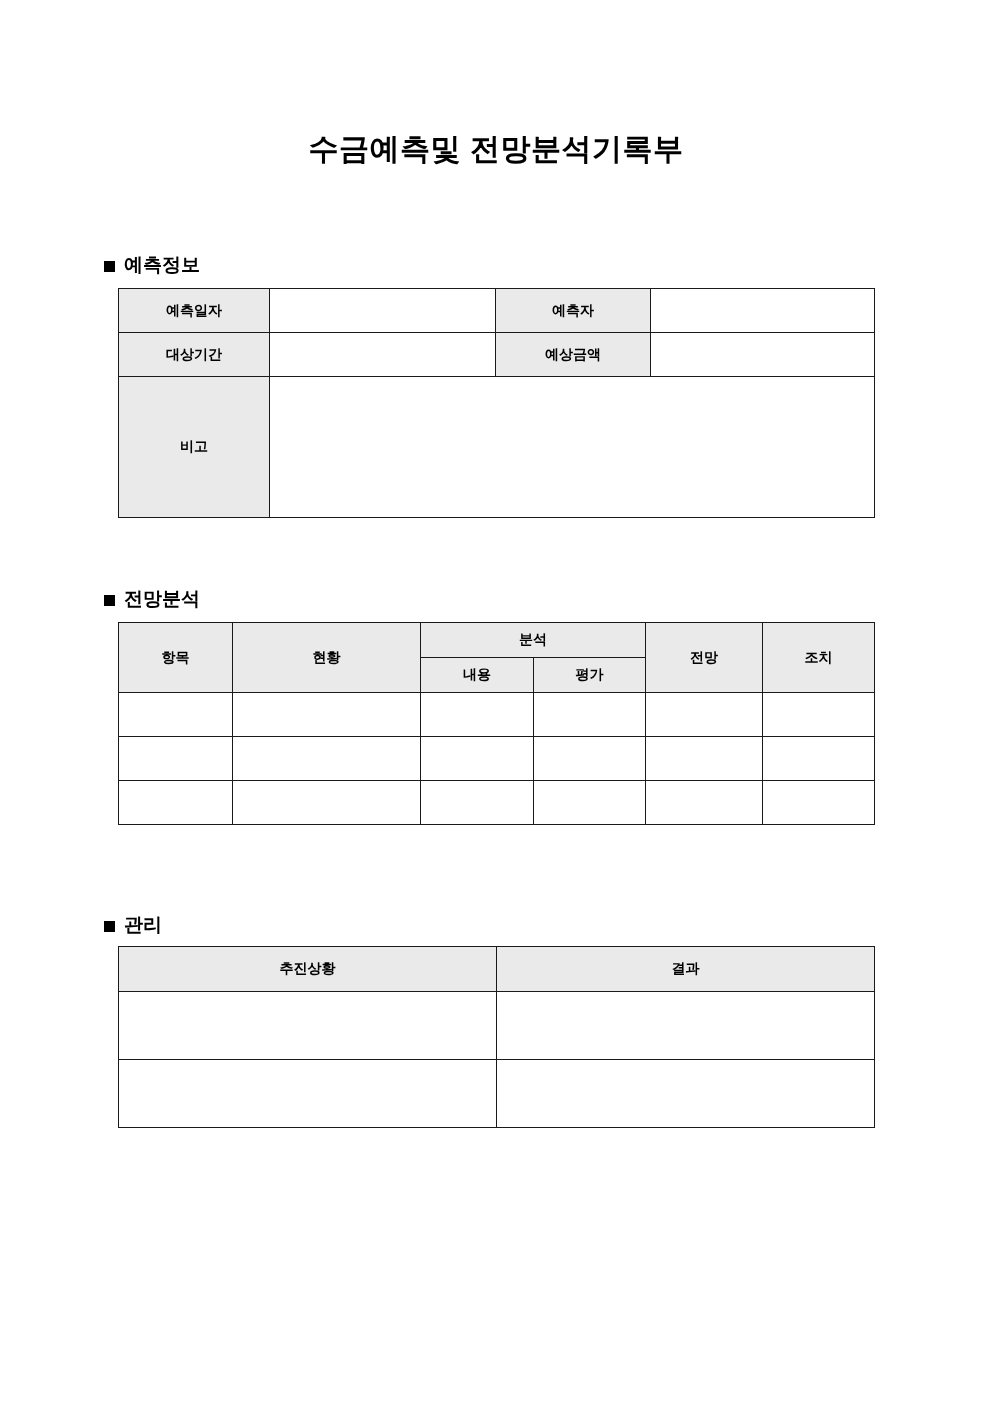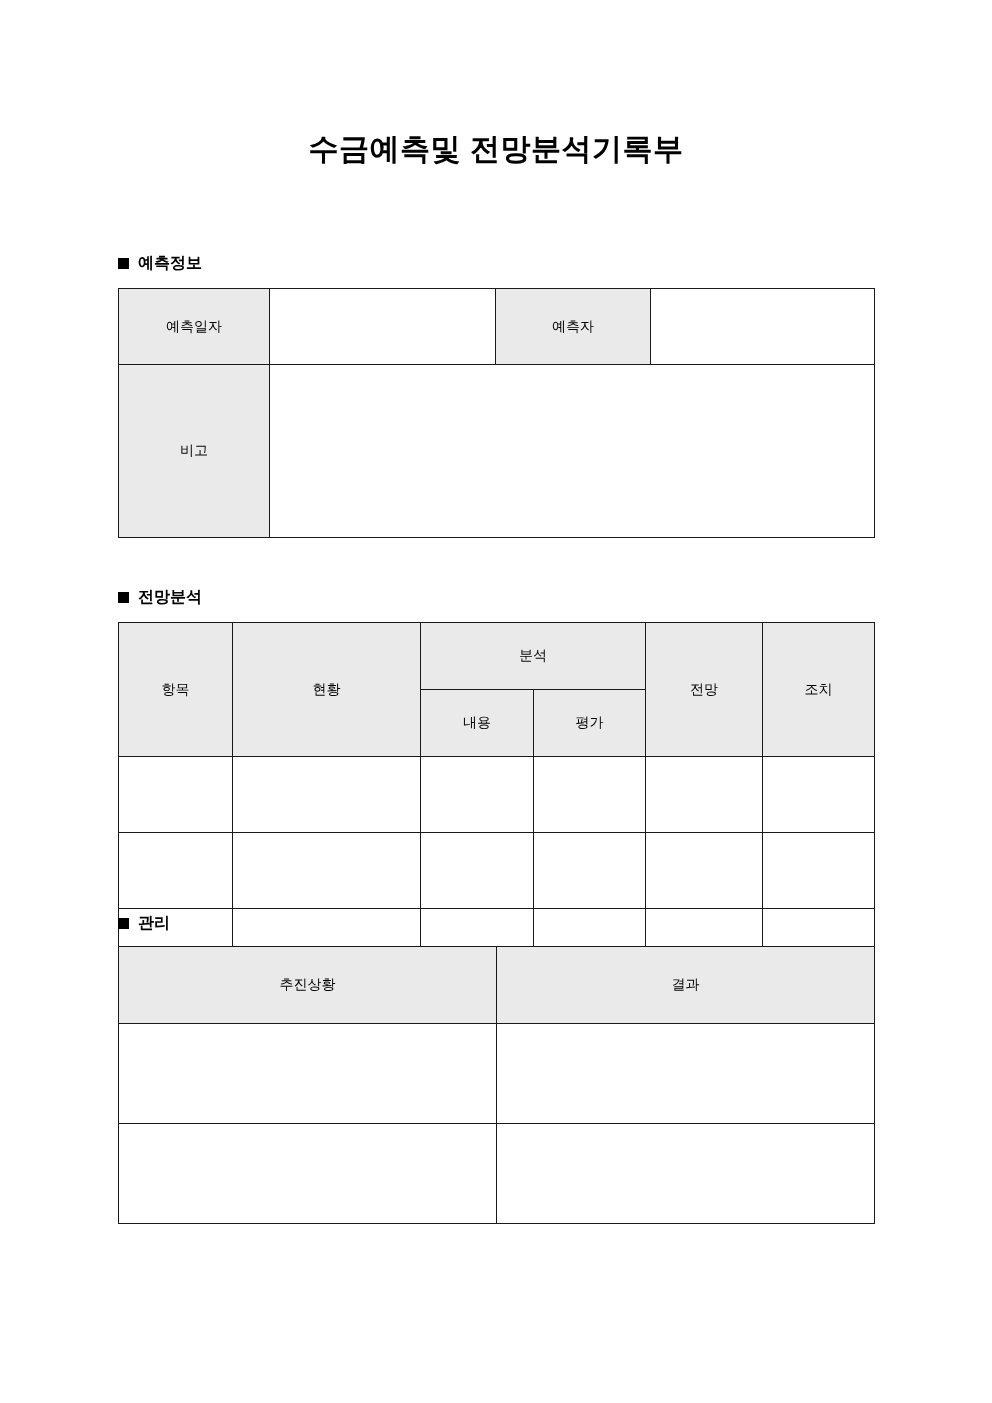--- a/index.html
+++ b/index.html
@@ -32,22 +32,22 @@
     text-align: center;
     font-size: 30px;
     font-weight: bold;
     letter-spacing: 0.5px;
     line-height: 1.2;
   }
 
   
   .section-head {
     position: absolute;
-    left: 118px;
-    font-size: 16px;
+    left: 104px;
+    font-size: 19px;
     font-weight: bold;
     line-height: 1;
     white-space: nowrap;
   }
   .section-head .bullet {
     display: inline-block;
     width: 11px;
     height: 11px;
     background: #000000;
     margin-right: 9px;
@@ -64,25 +64,25 @@
     position: absolute;
     left: 118px;
     width: 756px;
     border-collapse: collapse;
     table-layout: fixed;
   }
   table.grid td,
   table.grid th {
     border: 1px solid #1a1a1a;
     font-size: 14px;
-    font-weight: normal;
+    font-weight: bold;
     color: #000000;
     text-align: center;
     vertical-align: middle;
-    padding: 16px;
+    padding: 0;
     background: #ffffff;
   }
   table.grid td.hdr,
   table.grid th.hdr {
     background: #eaeaea;
   }
 
   
   #table-forecast-info { top: 288px; }
   #table-forecast-info td { height: 43px; }
@@ -116,20 +116,26 @@
       <col style="width:151px">
       <col style="width:226px">
       <col style="width:155px">
       <col style="width:224px">
     </colgroup>
     <tbody>
       <tr>
         <td class="hdr">예측일자</td>
         <td></td>
         <td class="hdr">예측자</td>
+        <td></td>
+      </tr>
+      <tr>
+        <td class="hdr">대상기간</td>
+        <td></td>
+        <td class="hdr">예상금액</td>
         <td></td>
       </tr>
       <tr>
         <td class="hdr remarks-label">비고</td>
         <td class="remarks-body" colspan="3"></td>
       </tr>
     </tbody>
   </table>
 
   <div class="section-head" id="sec-outlook-analysis">

